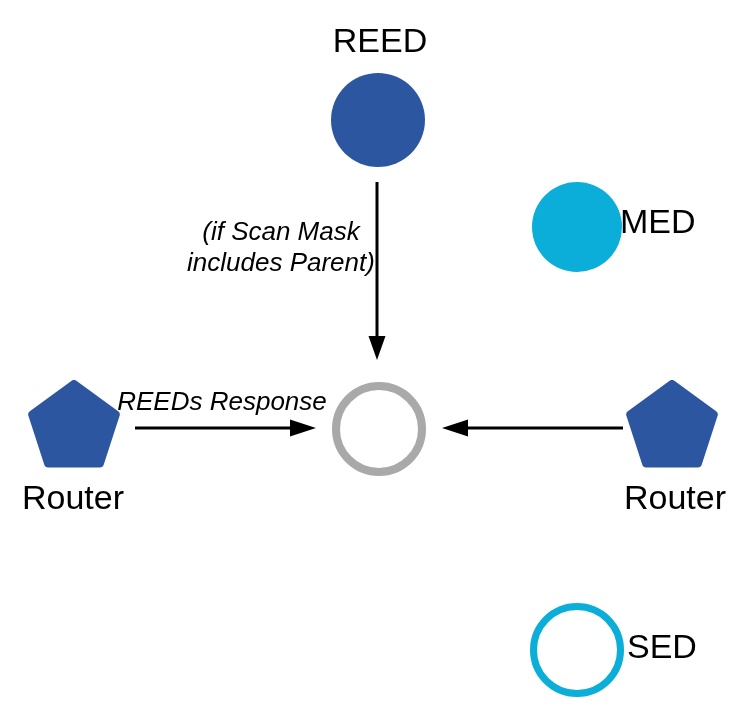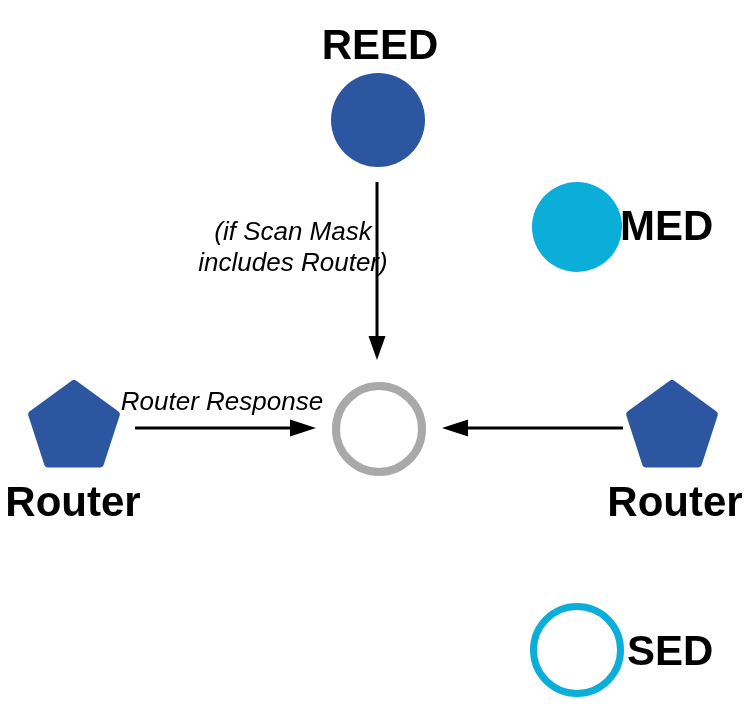--- a/index.html
+++ b/index.html
@@ -14,23 +14,23 @@
     background: var(--background, #fff);
     font-family: "Liberation Sans", sans-serif;
     overflow: hidden;
   }
   .label {
     position: absolute;
     color: var(--text, #000);
     white-space: nowrap;
   }
   .big {
-    font-size: 42px;
+    font-size: 34px;
     line-height: 1.1;
-    font-weight: 700;
+    font-weight: 400;
   }
   .note {
     font-size: 26px;
     font-style: italic;
     line-height: 31px;
   }
   .center-text { text-align: center; }
   .circle {
     position: absolute;
     border-radius: 50%;
@@ -79,36 +79,36 @@
 <div class="canvas">
 
   <div class="label big center-text" style="left:306px; top:22px; width:148px;">REED</div>
   <div class="circle reed-circle"></div>
 
   <svg class="shape" style="left:366px; top:182px;" width="22" height="180" viewBox="0 0 22 180">
     <line class="arrow-line" x1="11" y1="0" x2="11" y2="158"></line>
     <polygon class="arrow-head" points="11,178 2.5,154 19.5,154"></polygon>
   </svg>
 
-  <div class="label note center-text" style="left:183px; top:216px; width:220px;">
+  <div class="label note center-text" style="left:171px; top:216px; width:220px;">
     <div>(if Scan Mask</div>
-    <div>includes Router)</div>
+    <div>includes Parent)</div>
   </div>
 
   <div class="circle med-circle"></div>
   <div class="label big" style="left:620px; top:203px;">MED</div>
 
   <div class="circle joiner-circle"></div>
 
   <svg class="shape" style="left:24px; top:380px;" width="100" height="92" viewBox="0 0 100 92">
     <polygon class="pent" points="50,4 91.8,34.4 75.9,83.6 24.1,83.6 8.2,34.4"></polygon>
   </svg>
   <div class="label big center-text" style="left:0px; top:479px; width:146px;">Router</div>
 
-  <div class="label note center-text" style="left:112px; top:386px; width:220px;">Router Response</div>
+  <div class="label note center-text" style="left:112px; top:386px; width:220px;">REEDs Response</div>
   <svg class="shape" style="left:134px; top:417px;" width="184" height="22" viewBox="0 0 184 22">
     <line class="arrow-line" x1="1" y1="11" x2="160" y2="11"></line>
     <polygon class="arrow-head" points="182,11 156,2.5 156,19.5"></polygon>
   </svg>
 
   <svg class="shape" style="left:622px; top:380px;" width="100" height="92" viewBox="0 0 100 92">
     <polygon class="pent" points="50,4 91.8,34.4 75.9,83.6 24.1,83.6 8.2,34.4"></polygon>
   </svg>
   <div class="label big center-text" style="left:602px; top:479px; width:146px;">Router</div>
   <svg class="shape" style="left:440px; top:417px;" width="184" height="22" viewBox="0 0 184 22">

